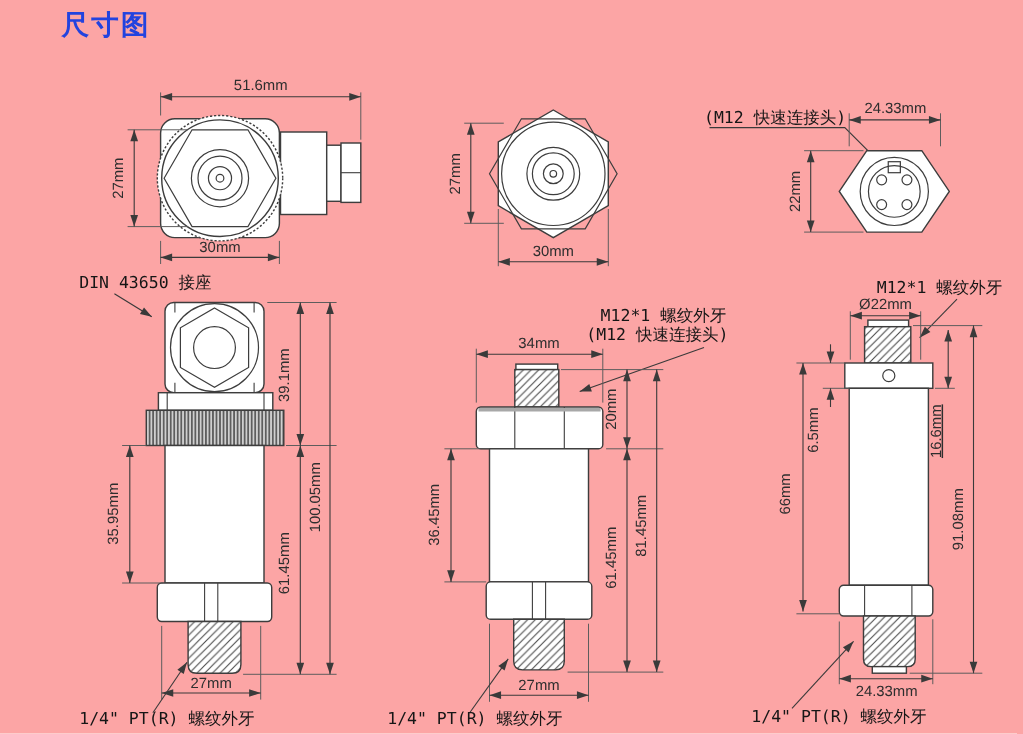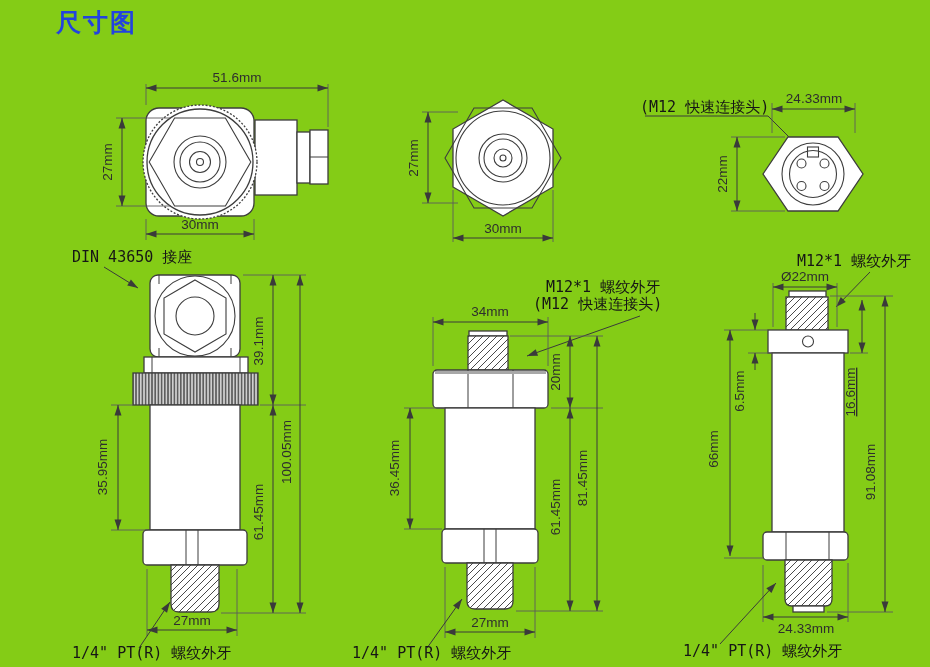--- a/index.html
+++ b/index.html
@@ -1,16 +1,16 @@
 <!DOCTYPE html>
 <html><head>
 <meta charset="utf-8">
 <style>
   html,body{margin:0;padding:0;background:#fff;}
-  .page{position:relative;width:930px;height:667px;background:#84cc16;overflow:hidden;
+  .page{position:relative;width:930px;height:667px;background:#fca5a5;overflow:hidden;
         font-family:"Liberation Sans",sans-serif;}
   .title{position:absolute;left:56px;top:6px;font-size:25px;font-weight:bold;
          color:#2243df;font-family:"DejaVu Sans",sans-serif;letter-spacing:2px;}
   svg{position:absolute;left:0;top:0;}
   .shape{fill:#fff;stroke:#3d3d3d;stroke-width:1.3;}
   .thin{fill:none;stroke:#3d3d3d;stroke-width:1.1;}
   .facet{fill:none;stroke:#3d3d3d;stroke-width:1;}
   .dim{stroke:#3a3a3a;stroke-width:1;fill:none;}
   .ext{stroke:#5c5c5c;stroke-width:0.9;fill:none;}
   .leader{stroke:#3a3a3a;stroke-width:1;fill:none;}

